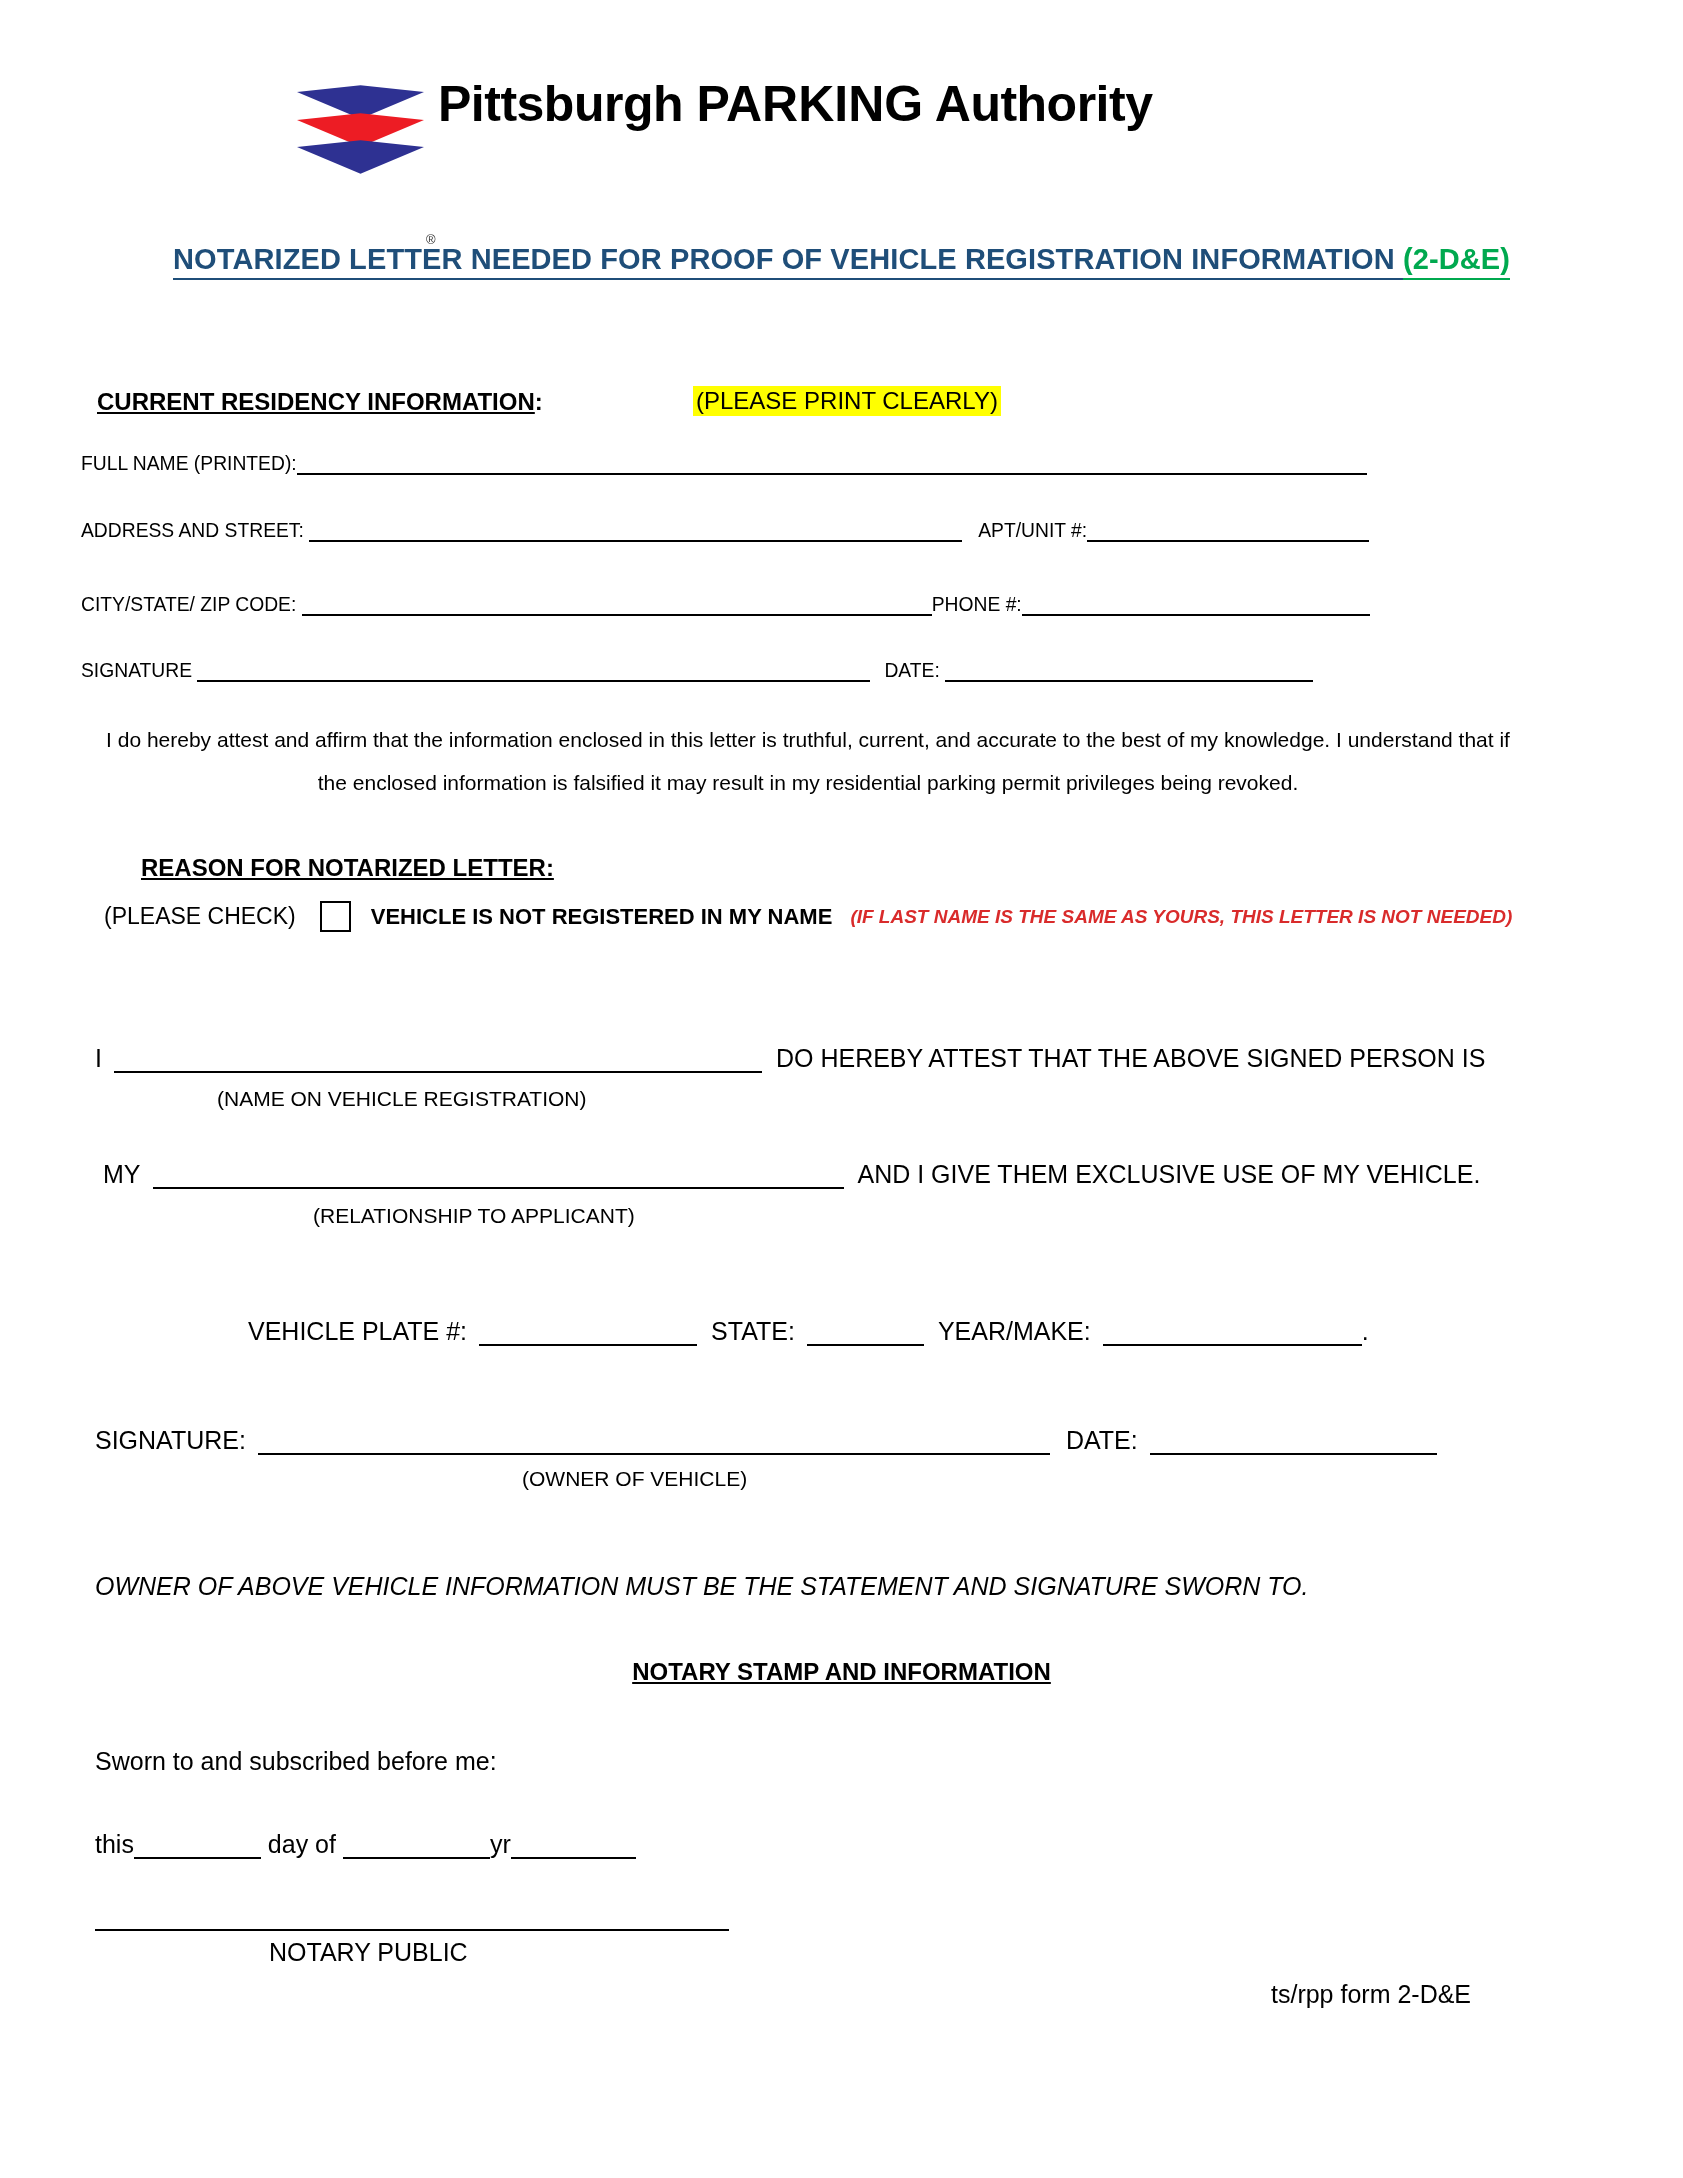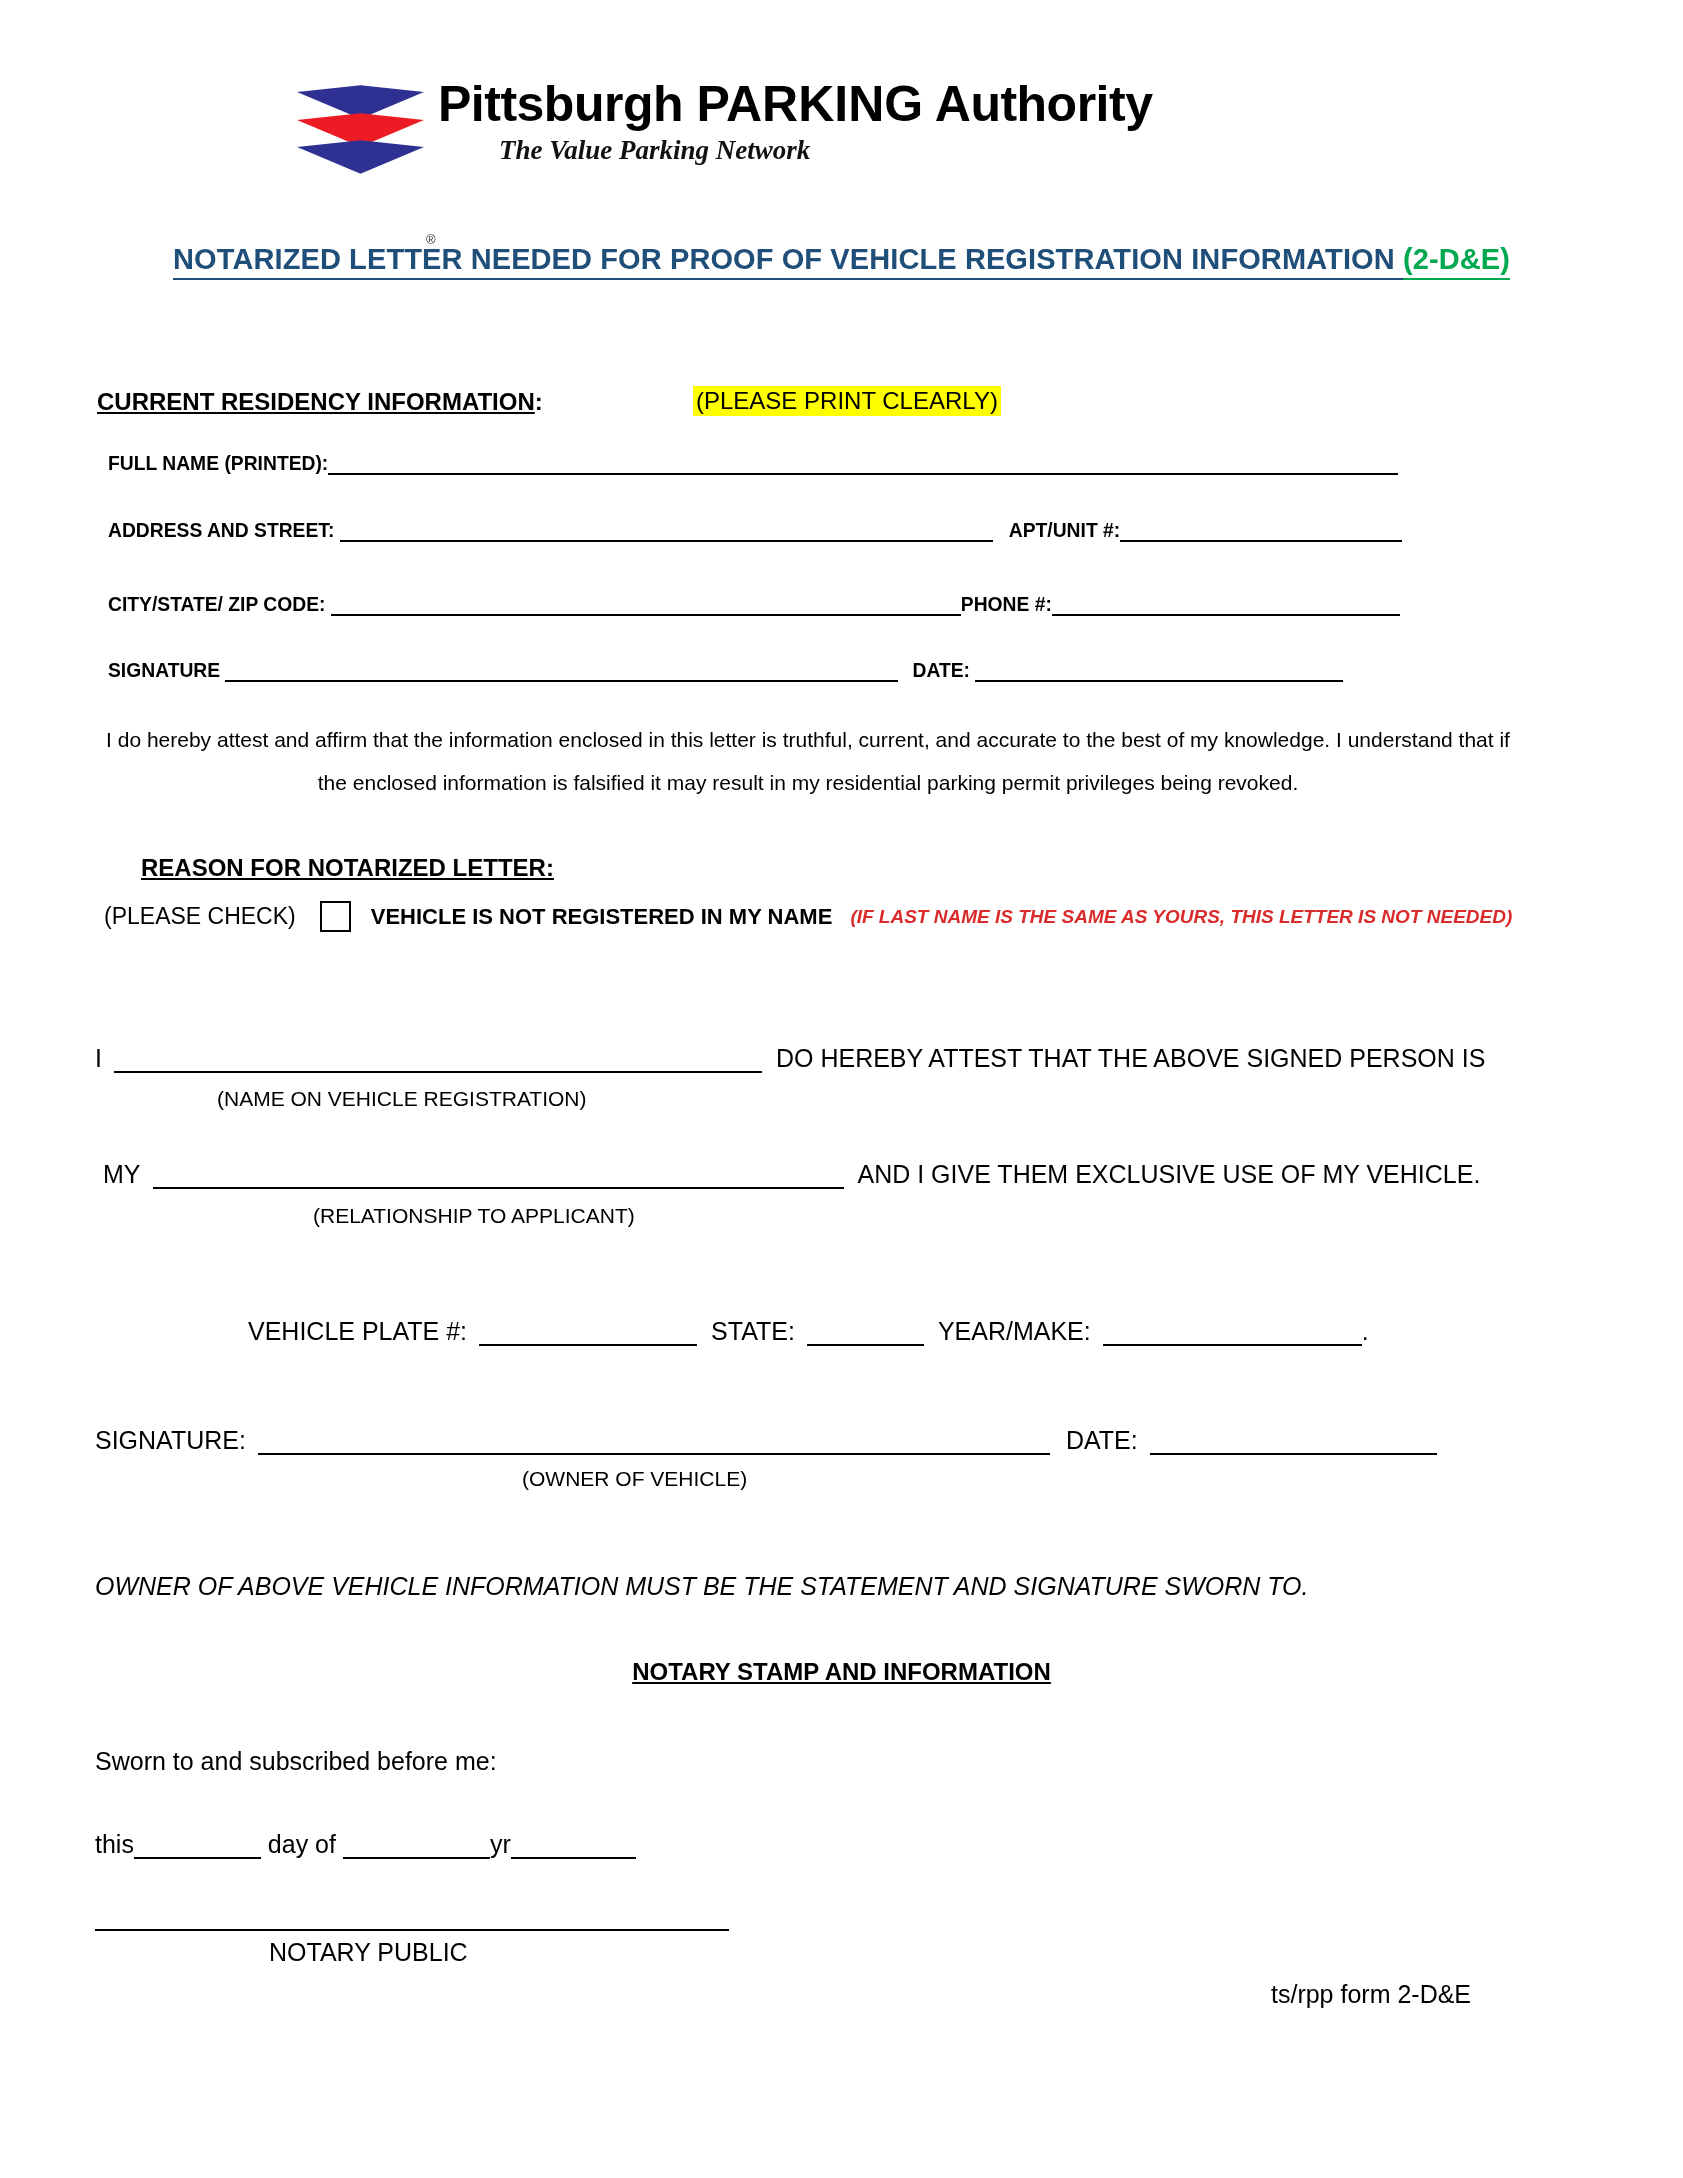--- a/index.html
+++ b/index.html
@@ -125,23 +125,23 @@
     left: 693px;
     top: 386px;
     font-size: 24px;
     background: #FFFF00;
     padding: 1px 3px;
     white-space: nowrap;
   }
 
   .field-row {
     position: absolute;
-    left: 108px;
+    left: 81px;
     font-size: 19.3px;
-    font-weight: bold;
+    font-weight: normal;
     white-space: nowrap;
   }
 
   
   .attest-para {
     position: absolute;
     left: 95px;
     top: 718px;
     width: 1426px;
     font-size: 21px;
@@ -264,21 +264,20 @@
       <svg class="diamond d2" viewBox="0 0 128 34">
         <polygon points="64,0 128,7 64,34 0,7" fill="#ED1C24"></polygon>
       </svg>
       <svg class="diamond d3" viewBox="0 0 128 34">
         <polygon points="64,0 128,7 64,34 0,7" fill="#2E3192"></polygon>
       </svg>
       <span class="reg-mark">®</span>
     </div>
     <div class="logo-wordmark">
       <div class="wordmark-line"><span class="wm-thin">Pittsburgh </span><span class="wm-heavy">PARKING</span><span class="wm-thin"> Authority</span></div>
-      <div class="tagline">The Value Parking Network</div>
     </div>
   </div>
 
   <div class="doc-title">
     <span class="title-main">NOTARIZED LETTER NEEDED FOR PROOF OF VEHICLE REGISTRATION INFORMATION </span><span class="title-code">(2-D&amp;E)</span>
   </div>
 
   <div class="sec-resi-head">
     <span class="u-txt">CURRENT RESIDENCY INFORMATION</span><span>:</span>
   </div>

